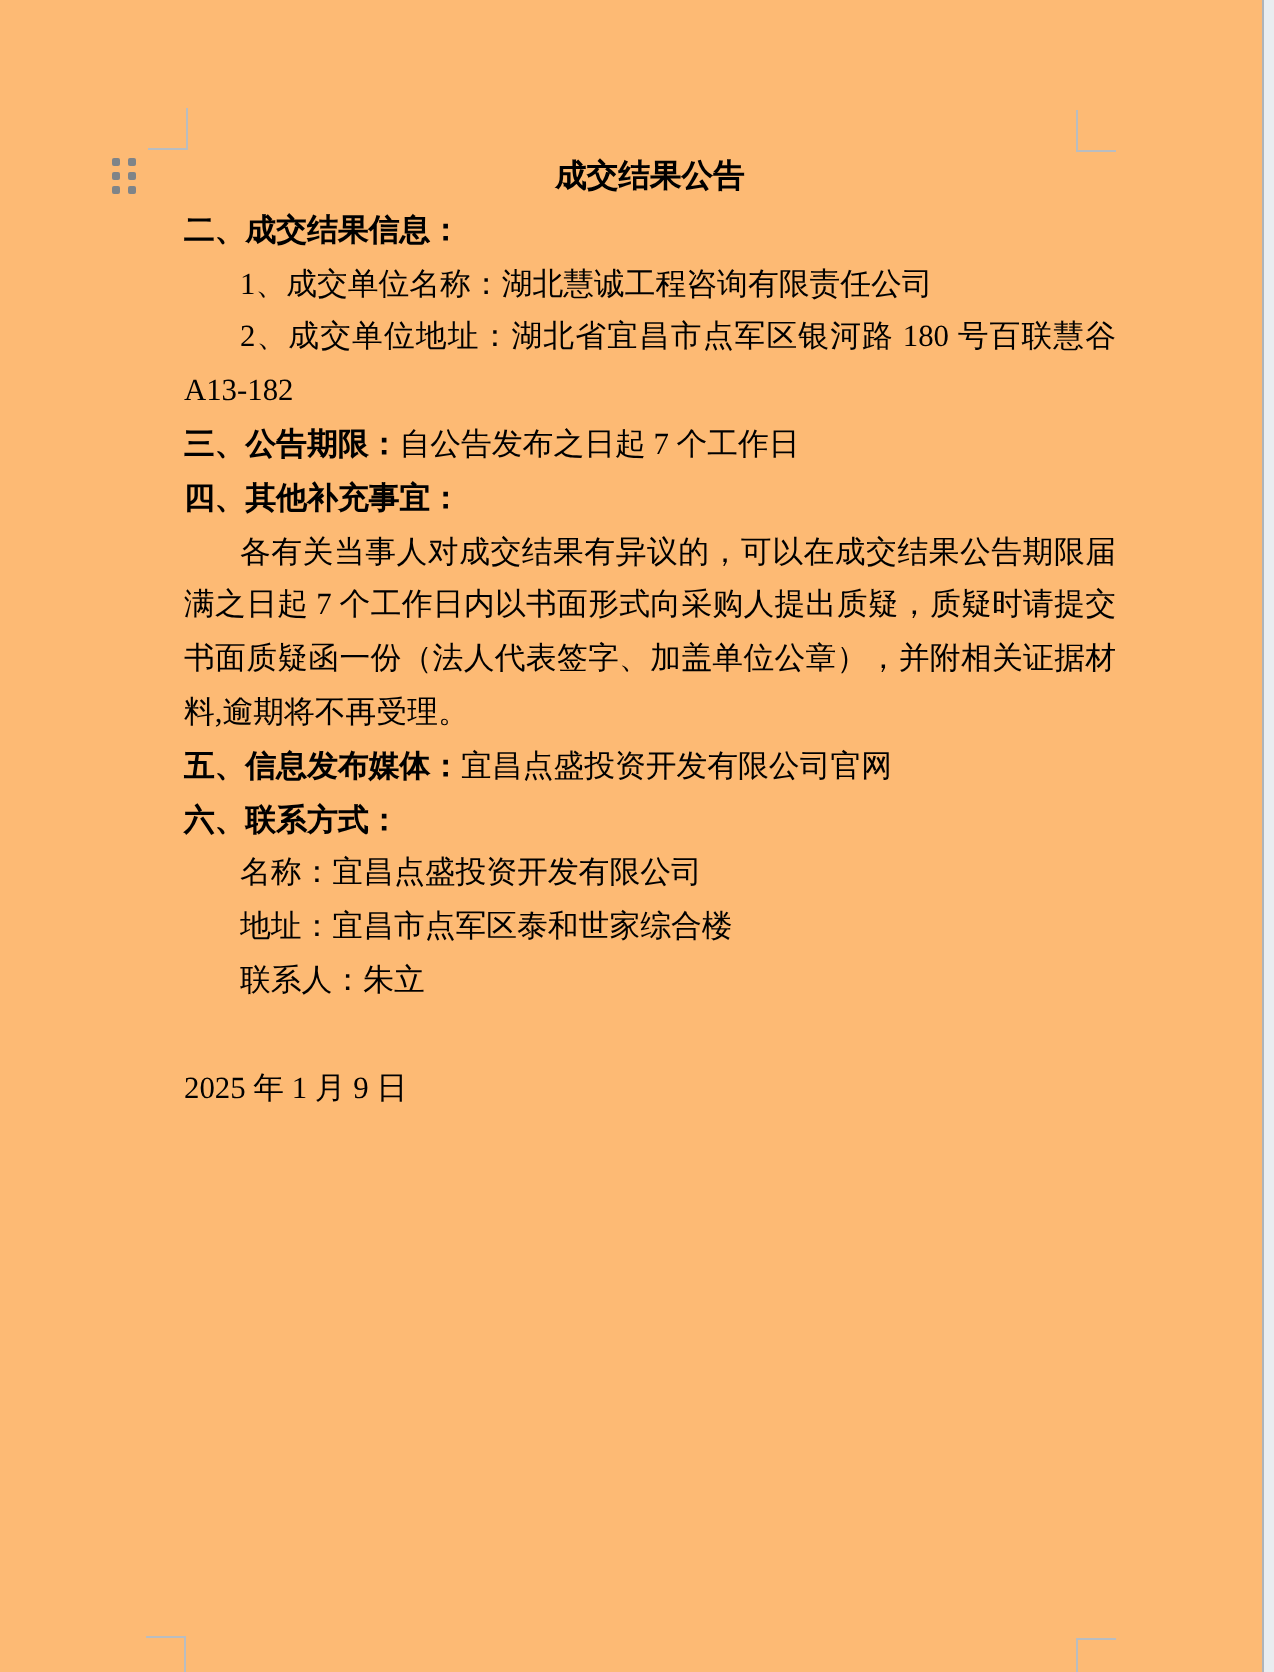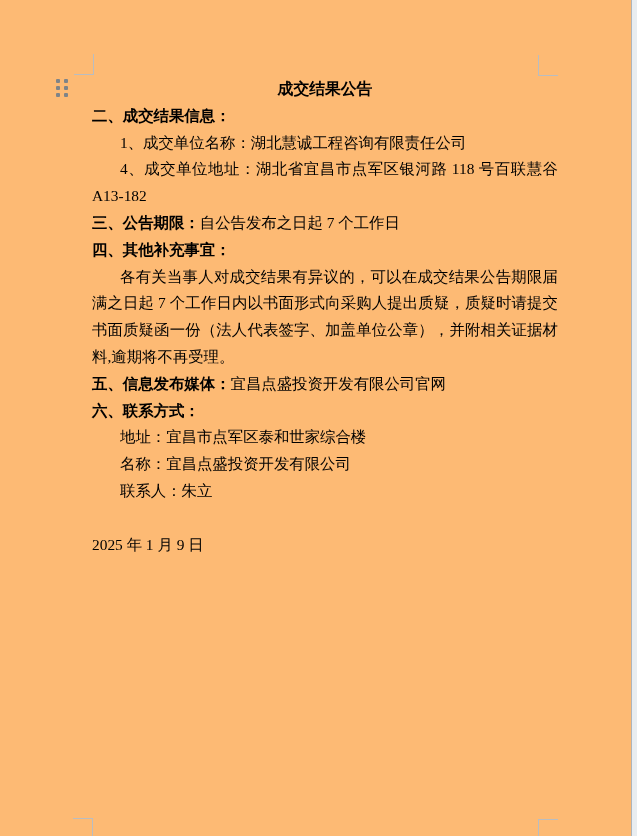--- a/index.html
+++ b/index.html
@@ -98,32 +98,32 @@
     <span class="dot"></span>
     <span class="dot"></span>
   </div>
 
   <div class="content">
     <p class="doc-title">成交结果公告</p>
 
 
     <p class="h">二、成交结果信息：</p>
     <p class="indent">1、成交单位名称：湖北慧诚工程咨询有限责任公司</p>
-    <p class="indent">4、成交单位地址：湖北省宜昌市点军区银河路 118 号百联慧谷 A13-182</p>
+    <p class="indent">2、成交单位地址：湖北省宜昌市点军区银河路 180 号百联慧谷 A13-182</p>
 
     <p><span class="bold">三、公告期限：</span><span>自公告发布之日起 7 个工作日</span></p>
 
     <p class="h">四、其他补充事宜：</p>
     <p class="indent">各有关当事人对成交结果有异议的，可以在成交结果公告期限届满之日起 7 个工作日内以书面形式向采购人提出质疑，质疑时请提交书面质疑函一份（法人代表签字、加盖单位公章），并附相关证据材料,逾期将不再受理。</p>
 
     <p><span class="bold">五、信息发布媒体：</span><span>宜昌点盛投资开发有限公司官网</span></p>
 
     <p class="h">六、联系方式：</p>
+    <p class="contact-line">名称：宜昌点盛投资开发有限公司</p>
     <p class="contact-line">地址：宜昌市点军区泰和世家综合楼</p>
-    <p class="contact-line">名称：宜昌点盛投资开发有限公司</p>
     <p class="contact-line">联系人：朱立</p>
 
     <p class="date-line">2025 年 1 月 9 日</p>
   </div>
 
   <div class="right-gutter"></div>
 
 </div>
 
 </body></html>

